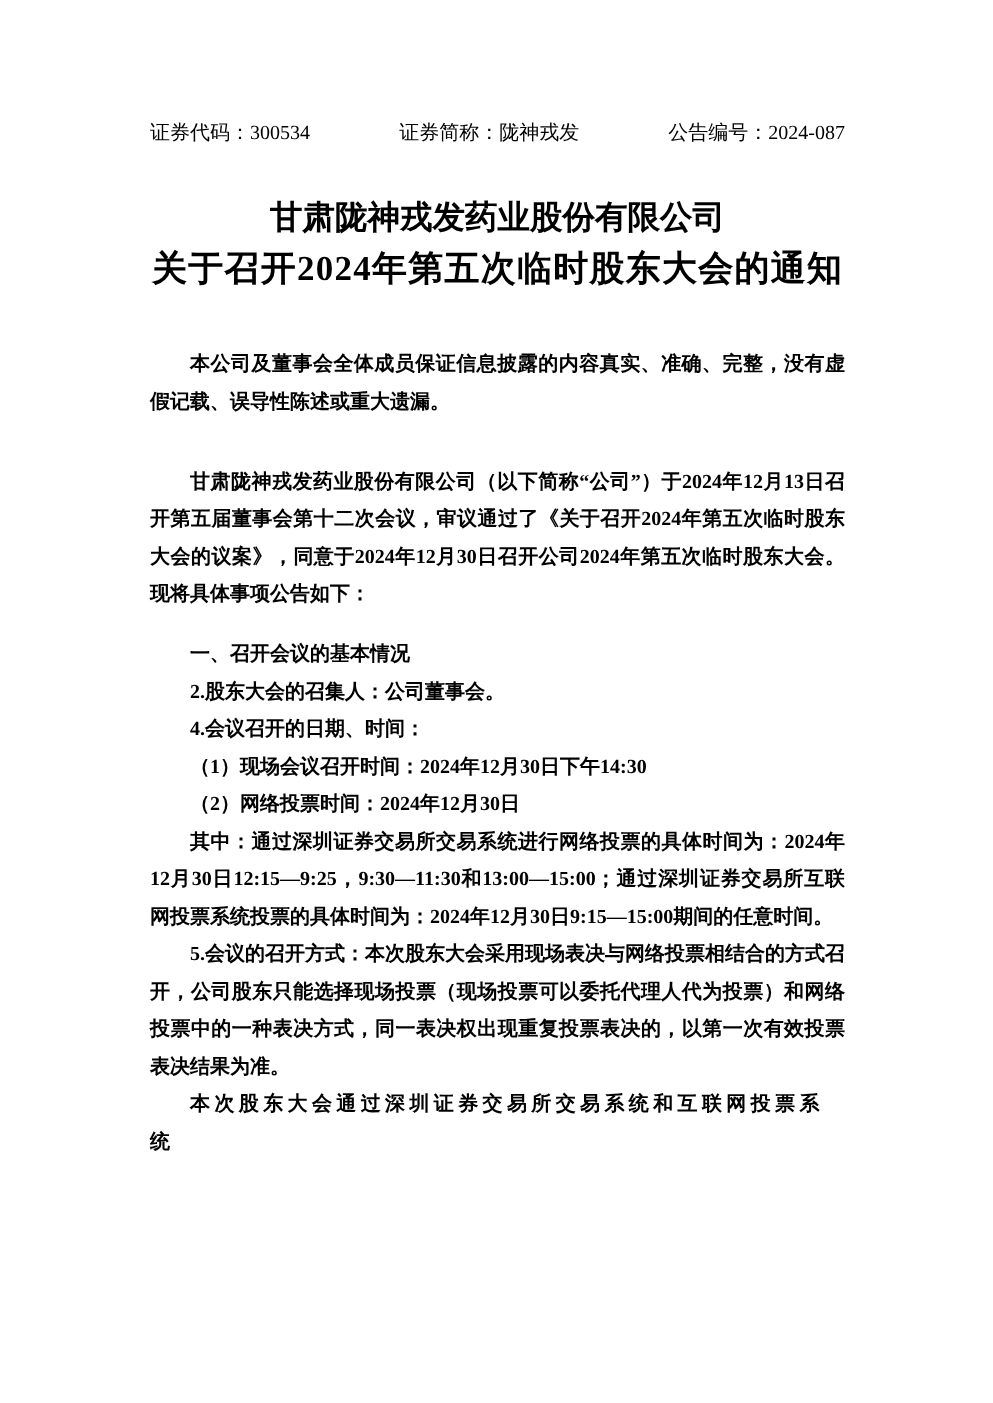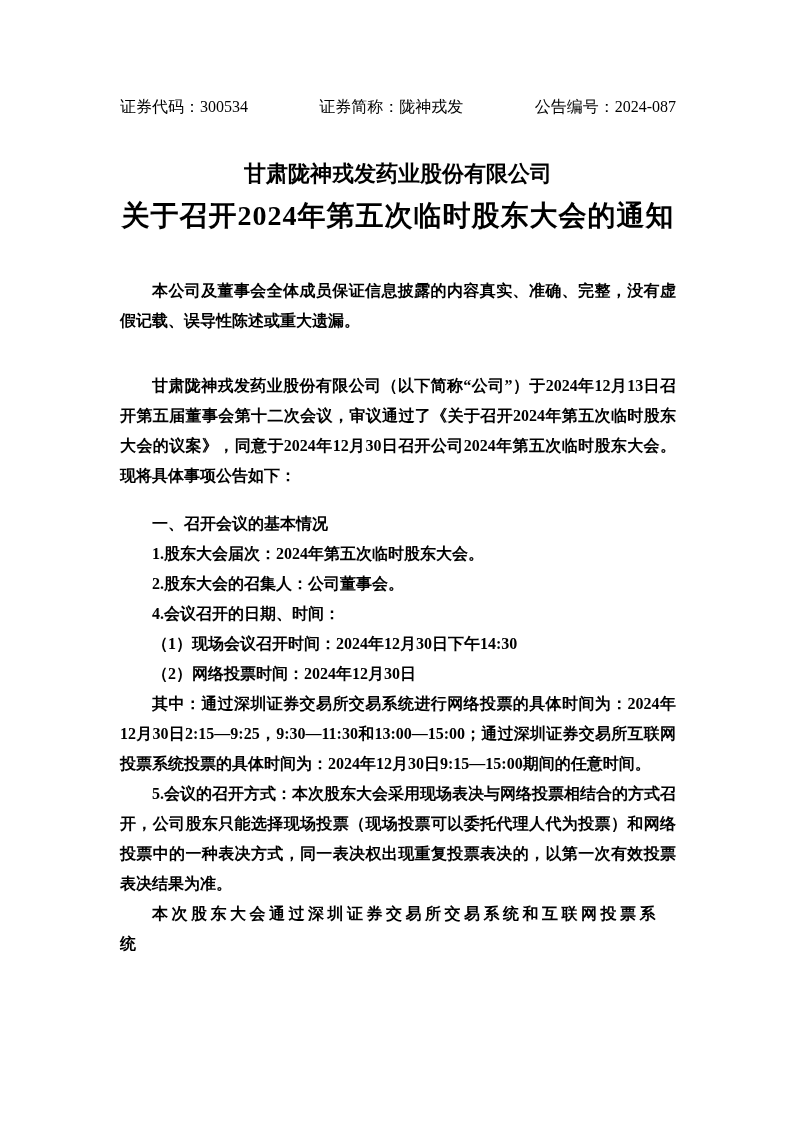--- a/index.html
+++ b/index.html
@@ -25,21 +25,21 @@
     justify-content: space-between;
     align-items: baseline;
     font-size: 16px;
     line-height: 20px;
     white-space: nowrap;
   }
   .title-company {
     margin-top: 42px;
     text-align: center;
     font-weight: bold;
-    font-size: 22px;
+    font-size: 26px;
     line-height: 30px;
   }
   .title-notice {
     margin-top: 12px;
     text-align: center;
     font-weight: bold;
     font-size: 28px;
     line-height: 30px;
     letter-spacing: 1px;
   }
@@ -87,24 +87,23 @@
     </div>
 
     <div class="title-company">甘肃陇神戎发药业股份有限公司</div>
     <div class="title-notice">关于召开2024年第五次临时股东大会的通知</div>
 
     <div class="disclaimer">本公司及董事会全体成员保证信息披露的内容真实、准确、完整，没有虚假记载、误导性陈述或重大遗漏。</div>
 
     <div class="body-block">
       <p>甘肃陇神戎发药业股份有限公司（以下简称“公司”）于2024年12月13日召开第五届董事会第十二次会议，审议通过了《关于召开2024年第五次临时股东大会的议案》，同意于2024年12月30日召开公司2024年第五次临时股东大会。现将具体事项公告如下：</p>
       <p class="section-heading">一、召开会议的基本情况</p>
-      <p>1.股东大会届次：2024年第五次临时股东大会。</p>
       <p>2.股东大会的召集人：公司董事会。</p>
       <p>4.会议召开的日期、时间：</p>
       <p>（1）现场会议召开时间：2024年12月30日下午14:30</p>
       <p>（2）网络投票时间：2024年12月30日</p>
-      <p>其中：通过深圳证券交易所交易系统进行网络投票的具体时间为：2024年12月30日2:15—9:25，9:30—11:30和13:00—15:00；通过深圳证券交易所互联网投票系统投票的具体时间为：2024年12月30日9:15—15:00期间的任意时间。</p>
+      <p>其中：通过深圳证券交易所交易系统进行网络投票的具体时间为：2024年12月30日12:15—9:25，9:30—11:30和13:00—15:00；通过深圳证券交易所互联网投票系统投票的具体时间为：2024年12月30日9:15—15:00期间的任意时间。</p>
       <p>5.会议的召开方式：本次股东大会采用现场表决与网络投票相结合的方式召开，公司股东只能选择现场投票（现场投票可以委托代理人代为投票）和网络投票中的一种表决方式，同一表决权出现重复投票表决的，以第一次有效投票表决结果为准。</p>
       <p class="spread-line">本次股东大会通过深圳证券交易所交易系统和互联网投票系统</p>
     </div>
 
   </div>
 </div>
 
 </body></html>

